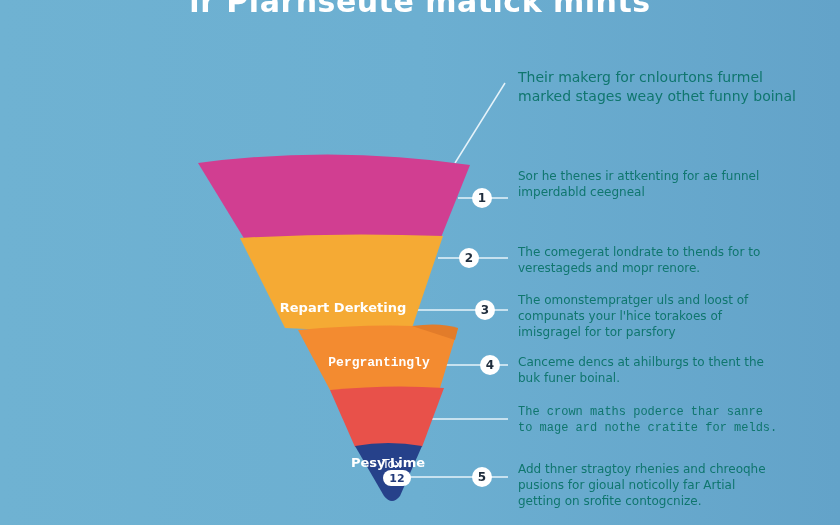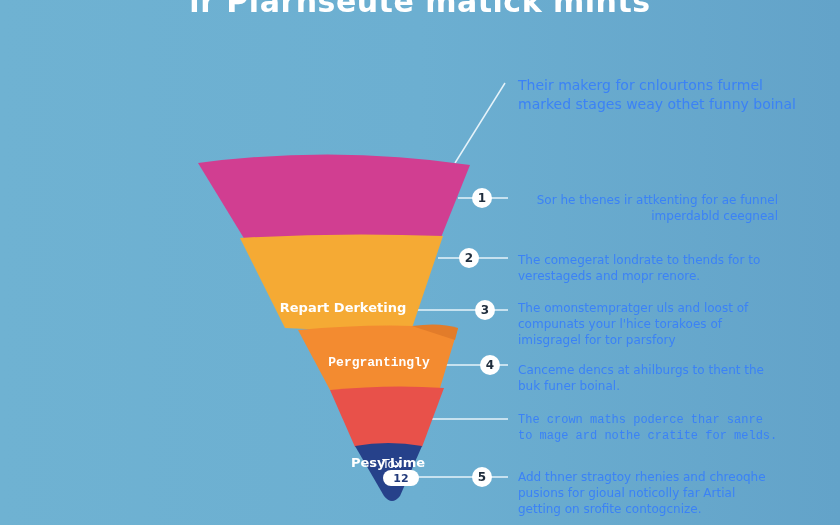--- a/index.html
+++ b/index.html
@@ -18,24 +18,24 @@
       position: absolute; color: #ffffff; font-weight: bold; font-size: 13px;
       text-align: left; white-space: nowrap; transform: translateX(-50%);
       font-family: "DejaVu Sans", sans-serif;
     }
     .badge {
       position: absolute; width: 20px; height: 20px; border-radius: 50%;
       background: #ffffff; color: #1f2d3d; font-size: 12px; font-weight: bold;
       display: flex; align-items: center; justify-content: center;
       font-family: "DejaVu Sans", sans-serif;
     }
-    .badge.small { width: 36px; height: 16px; border-radius: 8px; background:#fff; color:#223a7a; font-size:11px; }
+    .badge.small { width: 28px; height: 16px; border-radius: 8px; background:#fff; color:#223a7a; font-size:11px; }
     .desc {
-      position: absolute; color: #3b82f6; font-size: 12px; line-height: 16px;
-      font-family: "DejaVu Sans", sans-serif; width: 260px; margin-top: 8px;
+      position: absolute; color: #0f766e; font-size: 12px; line-height: 16px;
+      font-family: "DejaVu Sans", sans-serif; width: 260px;
     }
     .desc.intro { font-size: 14px; line-height: 19px; width: 280px; }
   </style>
 </head>
 <body>
 
 <div class="title">ir Plarnseute matick mints</div>
 
 <svg class="funnel" width="840" height="525">
 
@@ -63,21 +63,21 @@
 
 <div class="seg-label" style="left:343px; top:300px;">Repart Derketing</div>
 <div class="seg-label" style="left:379px; top:355px;font-family:Liberation Mono, monospace;">Pergrantingly</div>
 <div class="seg-label" style="left:388px; top:411px;margin-top:44px;">Pesy Lime</div>
 <div class="seg-label" style="left:392px; top:457px; font-size:12px; font-weight:normal;">Tox</div>
 <div class="badge small" style="left:383px; top:470px;">12</div>
 
 <div class="desc intro" style="left:518px; top:68px;">Their makerg for cnlourtons furmel marked stages weay othet funny boinal</div>
 
 <div class="badge" style="left:472px; top:188px;">1</div>
-<div class="desc" style="left:518px; top:184px;text-align:right;">Sor he thenes ir attkenting for ae funnel imperdabld ceegneal</div>
+<div class="desc" style="left:518px; top:168px;">Sor he thenes ir attkenting for ae funnel imperdabld ceegneal</div>
 
 <div class="badge" style="left:459px; top:248px;">2</div>
 <div class="desc" style="left:518px; top:244px;">The comegerat londrate to thends for to verestageds and mopr renore.</div>
 
 <div class="badge" style="left:475px; top:300px;">3</div>
 <div class="desc" style="left:518px; top:292px;">The omonstempratger uls and loost of compunats your l'hice torakoes of imisgragel for tor parsfory</div>
 
 <div class="badge" style="left:480px; top:355px;">4</div>
 <div class="desc" style="left:518px; top:354px;">Canceme dencs at ahilburgs to thent the buk funer boinal.</div>
 

